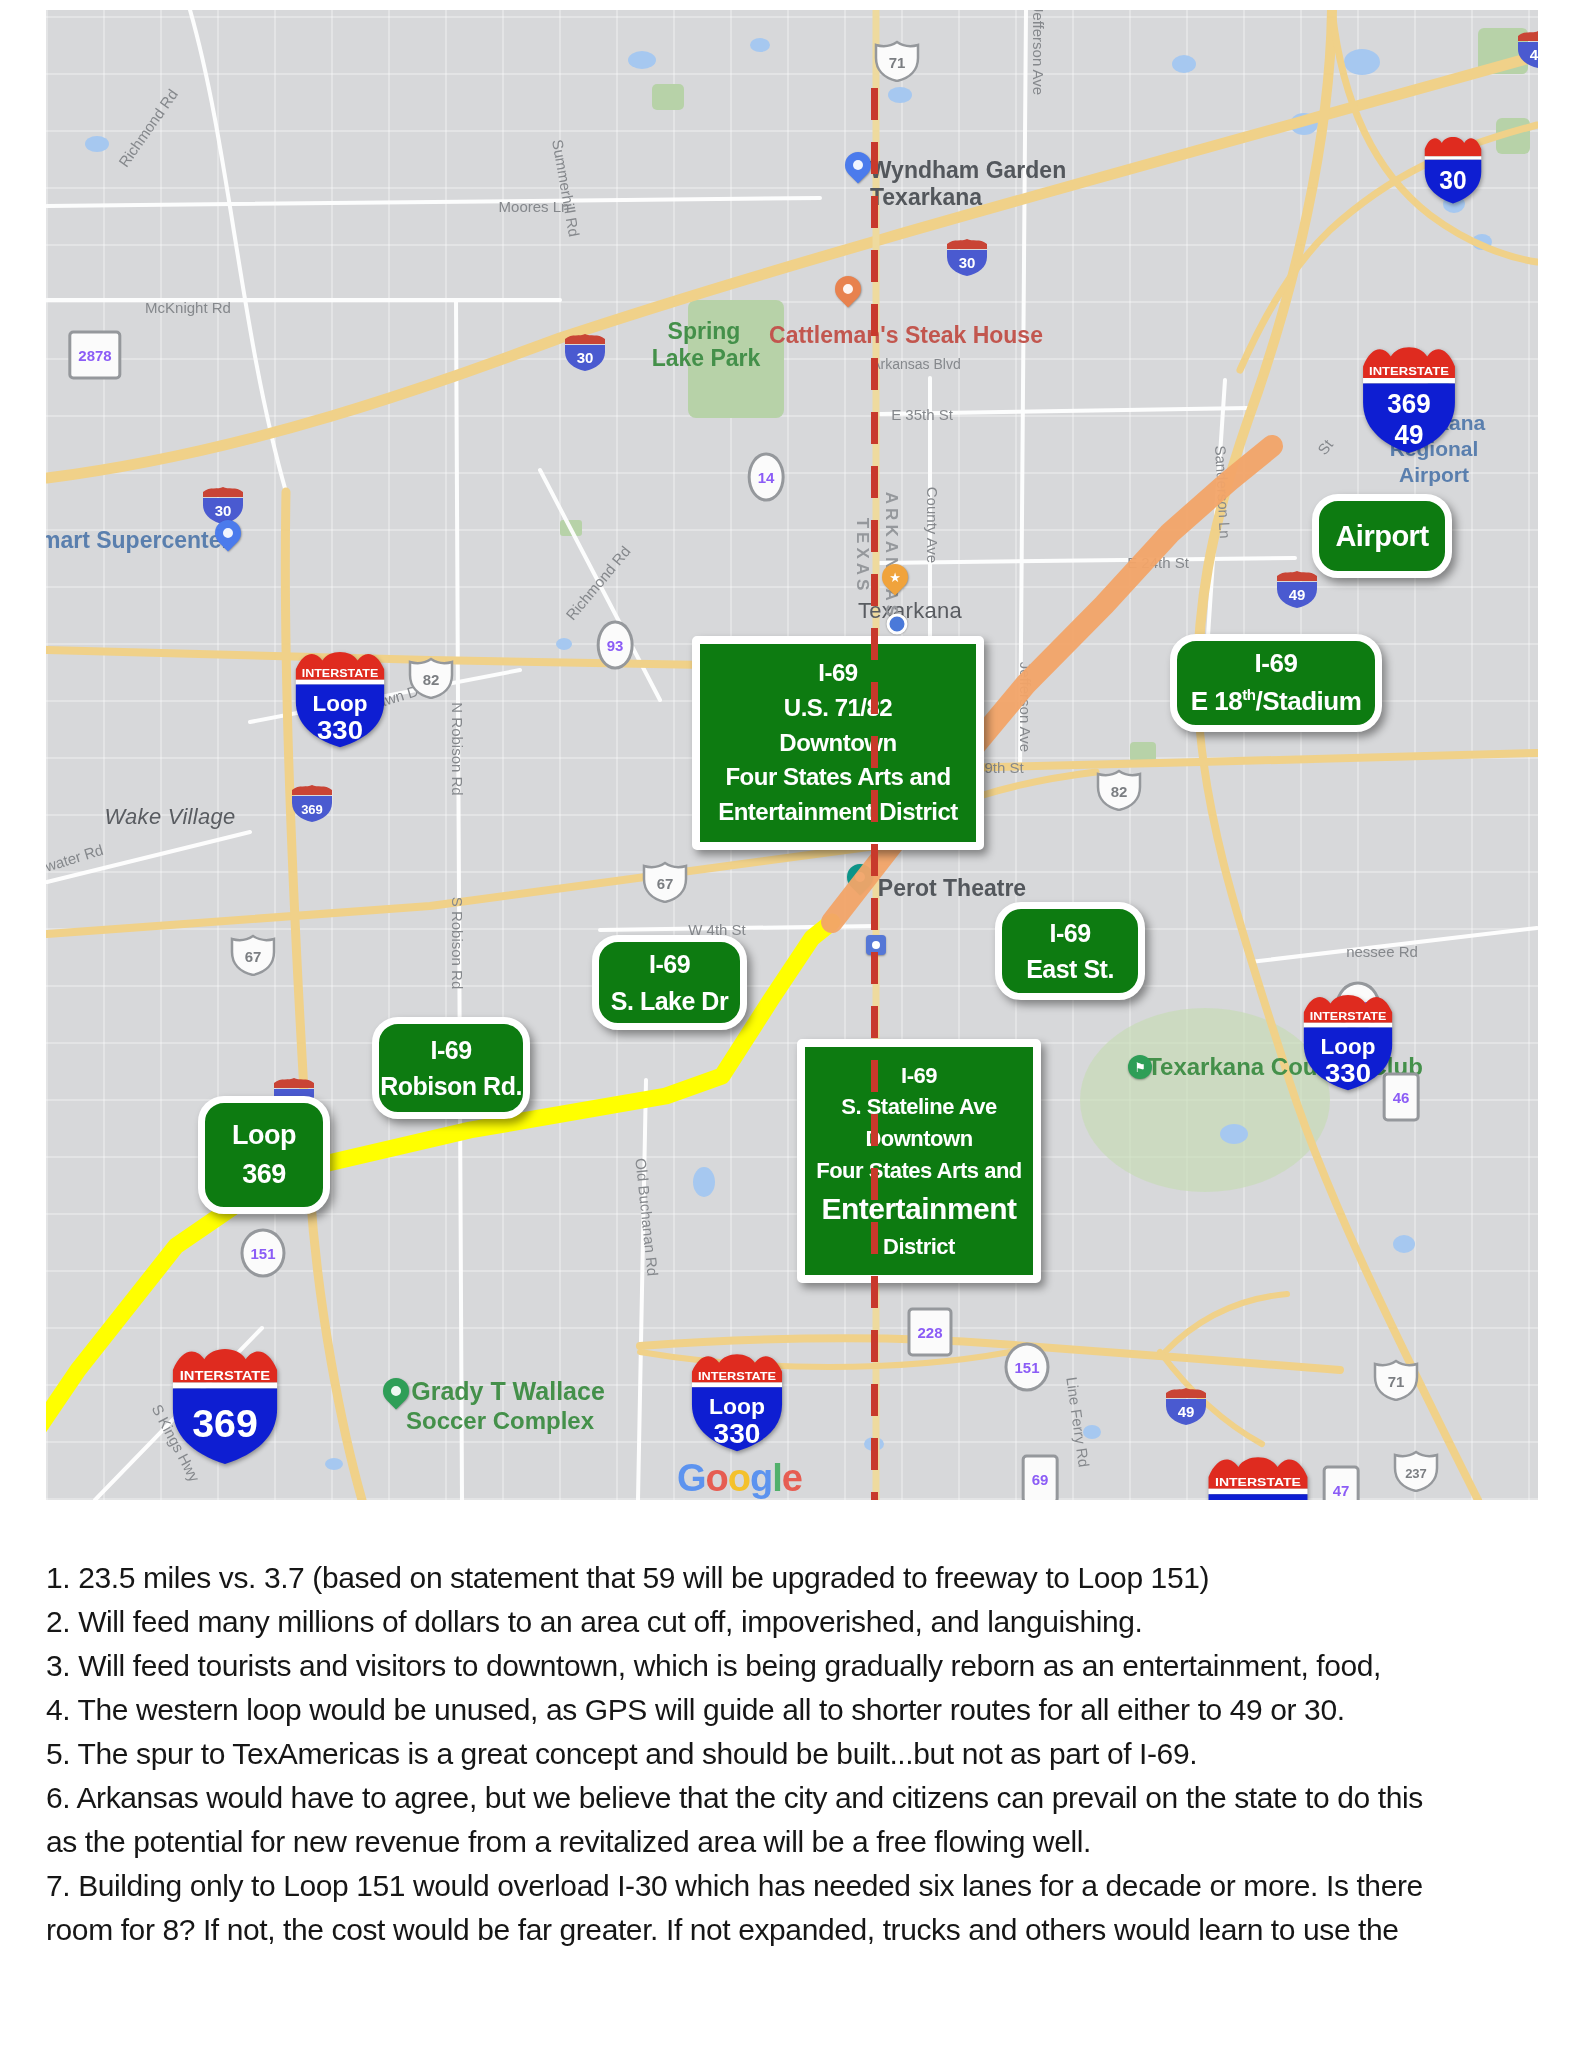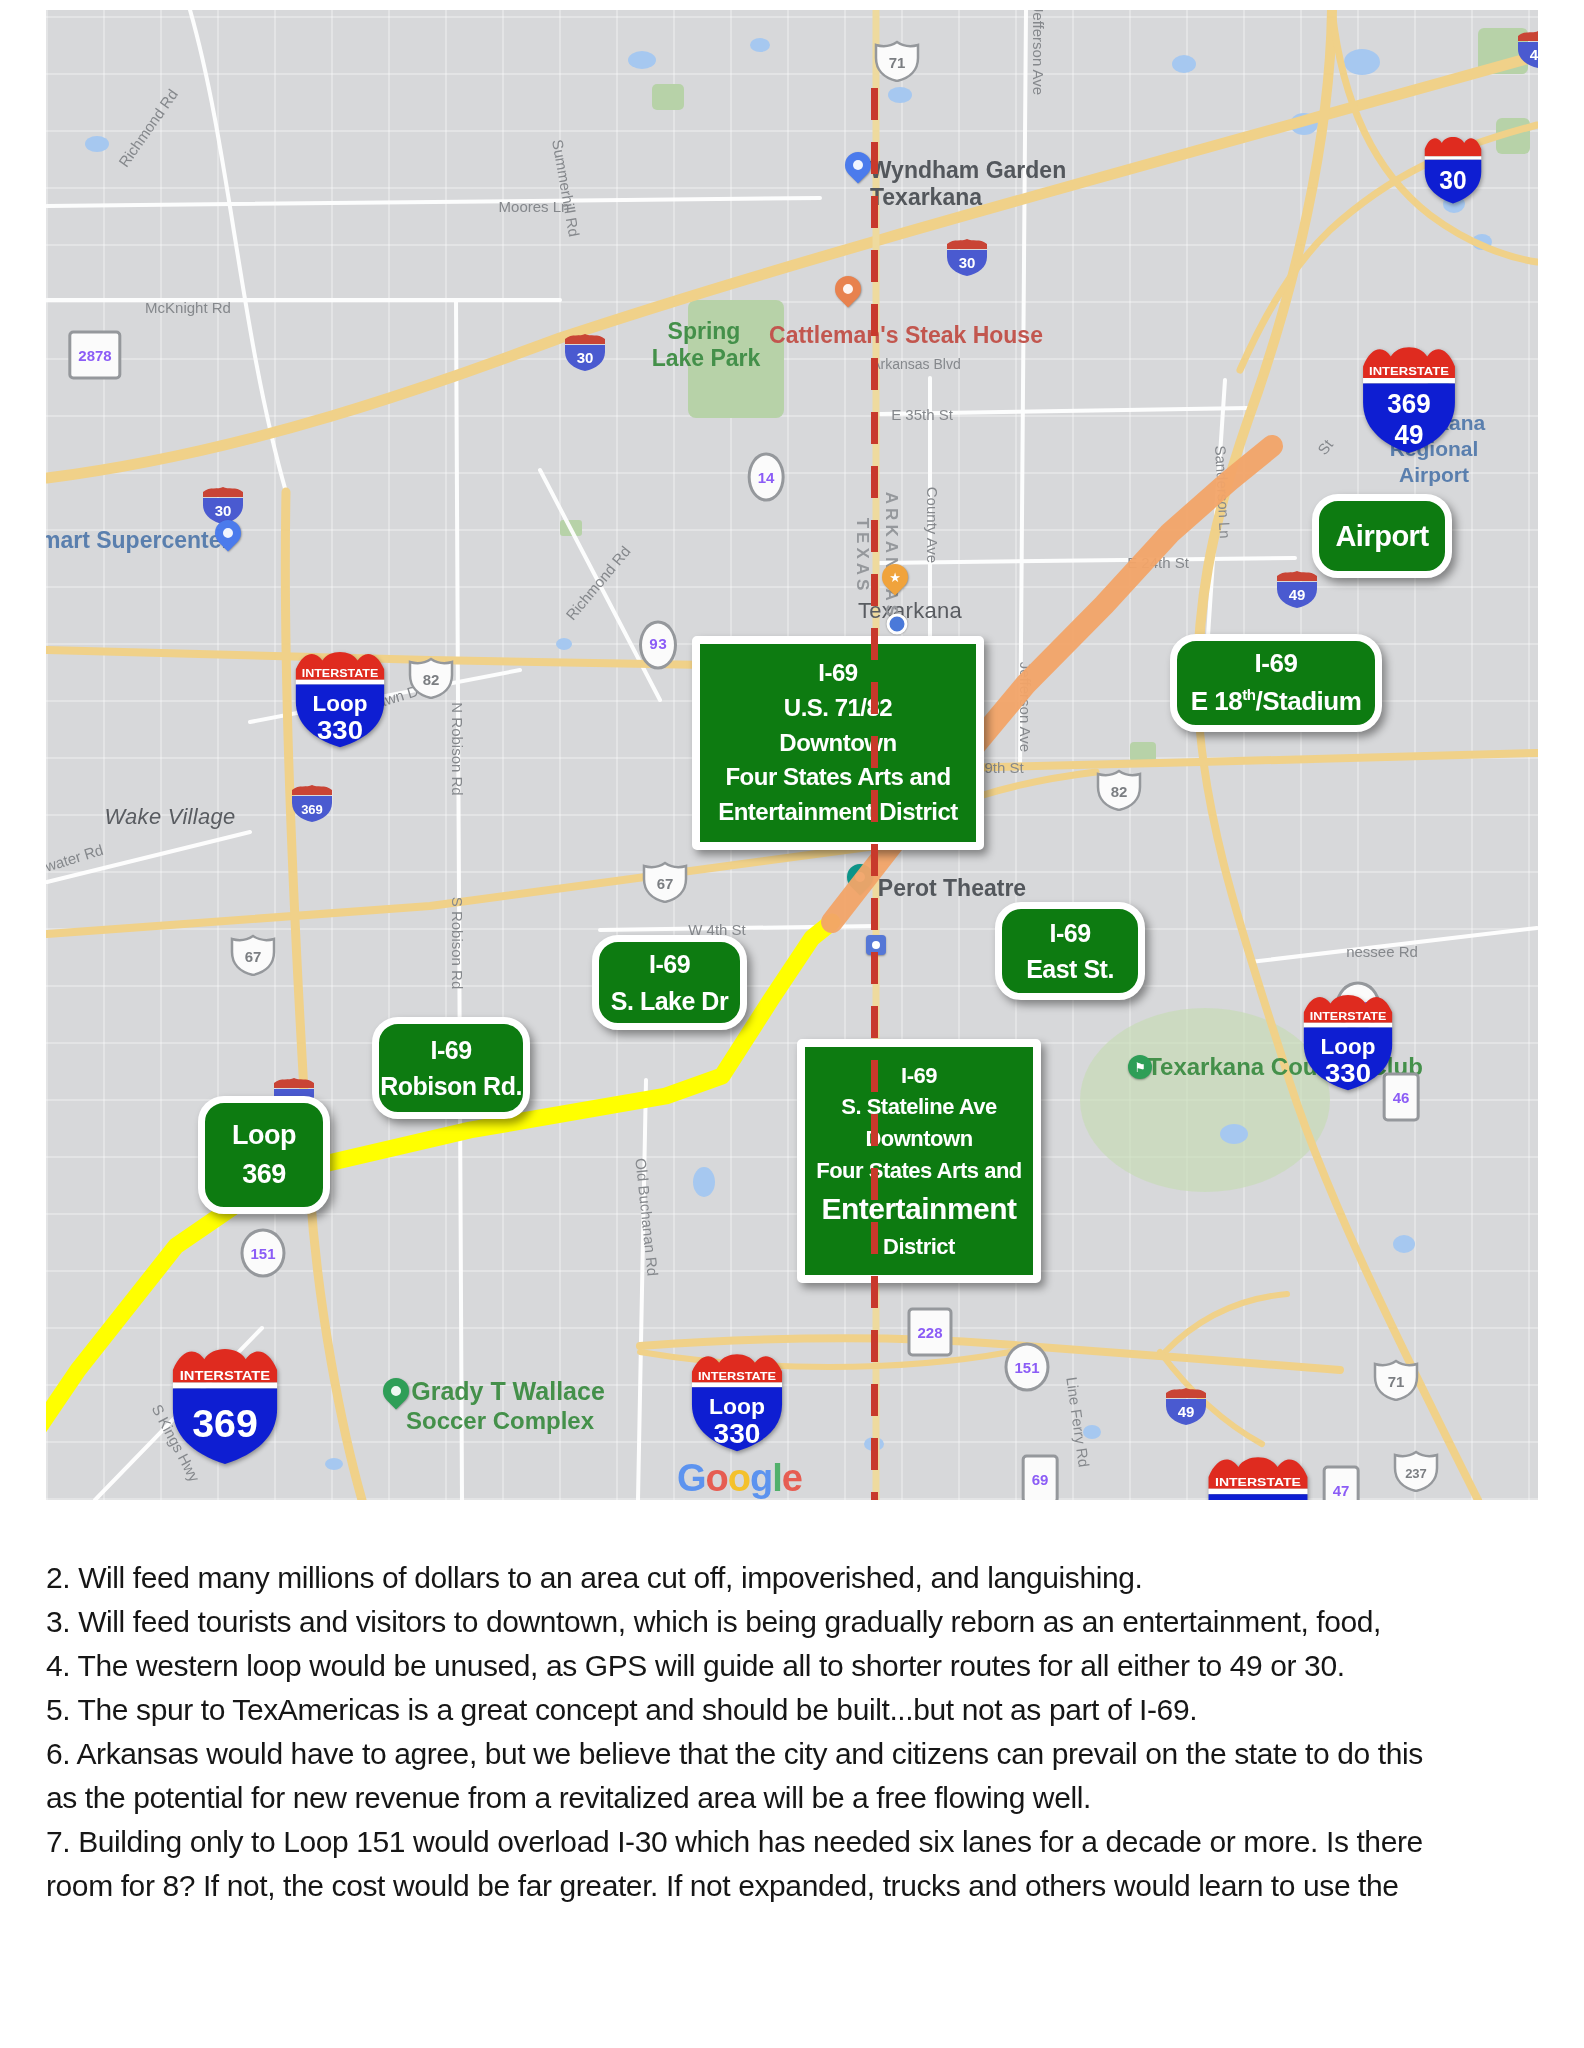--- a/index.html
+++ b/index.html
@@ -203,21 +203,21 @@
           <text x="23" y="28" text-anchor="middle" font-size="15" font-weight="bold" fill="#7b7e82" font-family="Liberation Sans,sans-serif">71</text>
         </svg>
       </div>
       <div class="mkv" style="left: 1347px; top: 1440px;">
         <svg width="46" height="42" viewBox="0 0 46 42">
           <path d="M23,2 C29,6 37,7 44,5 L44,18 C44,30 36,38 23,41 C10,38 2,30 2,18 L2,5 C9,7 17,6 23,2 Z" fill="#fbfbfb" stroke="#95989c" stroke-width="2.5"></path>
           <text x="23" y="28" text-anchor="middle" font-size="13" font-weight="bold" fill="#7b7e82" font-family="Liberation Sans,sans-serif">237</text>
         </svg>
       </div>
       <div class="mk oval" style="left: 720px; top: 467px;">14</div>
-      <div class="mk oval" style="left: 612px; top: 635px; font-family: Liberation Mono, monospace;">93</div>
+      <div class="mk oval" style="left: 569px; top: 635px;">93</div>
       <div class="mk oval" style="left: 217px; top: 1243px;">151</div>
       <div class="mk oval" style="left: 981px; top: 1357px;">151</div>
       <div class="mk oval" style="left: 1312px; top: 996px;">196</div>
       <div class="mk box" style="left: 49px; top: 345px;">2878</div>
       <div class="mk box" style="left: 884px; top: 1322px;">228</div>
       <div class="mk box" style="left: 1355px; top: 1087px;">46</div>
       <div class="mk box" style="left: 1295px; top: 1480px;">47</div>
       <div class="mk box" style="left: 994px; top: 1469px;">69</div>
       <div class="mkv" style="left: 154px; top: 473px;">
         <svg width="46" height="42" viewBox="0 0 46 42">
@@ -401,20 +401,21 @@
         <div class="gline" style="font-size: 22px;">I-69</div>
         <div class="gline" style="font-size: 22px;">S. Stateline Ave</div>
         <div class="gline" style="font-size: 22px;">Downtown</div>
         <div class="gline" style="font-size: 22px;">Four States Arts and</div>
         <div class="gline" style="font-size: 30px;">Entertainment</div>
         <div class="gline" style="font-size: 22px;">District</div>
       </div>
     </div>
 
   <div class="notes" id="notes">
+      <div class="note-line">1. 23.5 miles vs. 3.7 (based on statement that 59 will be upgraded to freeway to Loop 151)</div>
       <div class="note-line">2. Will feed many millions of dollars to an area cut off, impoverished, and languishing.</div>
       <div class="note-line">3. Will feed tourists and visitors to downtown, which is being gradually reborn as an entertainment, food,</div>
       <div class="note-line">4. The western loop would be unused, as GPS will guide all to shorter routes for all either to 49 or 30.</div>
       <div class="note-line">5. The spur to TexAmericas is a great concept and should be built...but not as part of I-69.</div>
       <div class="note-line">6. Arkansas would have to agree, but we believe that the city and citizens can prevail on the state to do this</div>
       <div class="note-line">as the potential for new revenue from a revitalized area will be a free flowing well.</div>
       <div class="note-line">7. Building only to Loop 151 would overload I-30 which has needed six lanes for a decade or more. Is there</div>
       <div class="note-line">room for 8? If not, the cost would be far greater. If not expanded, trucks and others would learn to use the</div>
     </div>
 </div>

